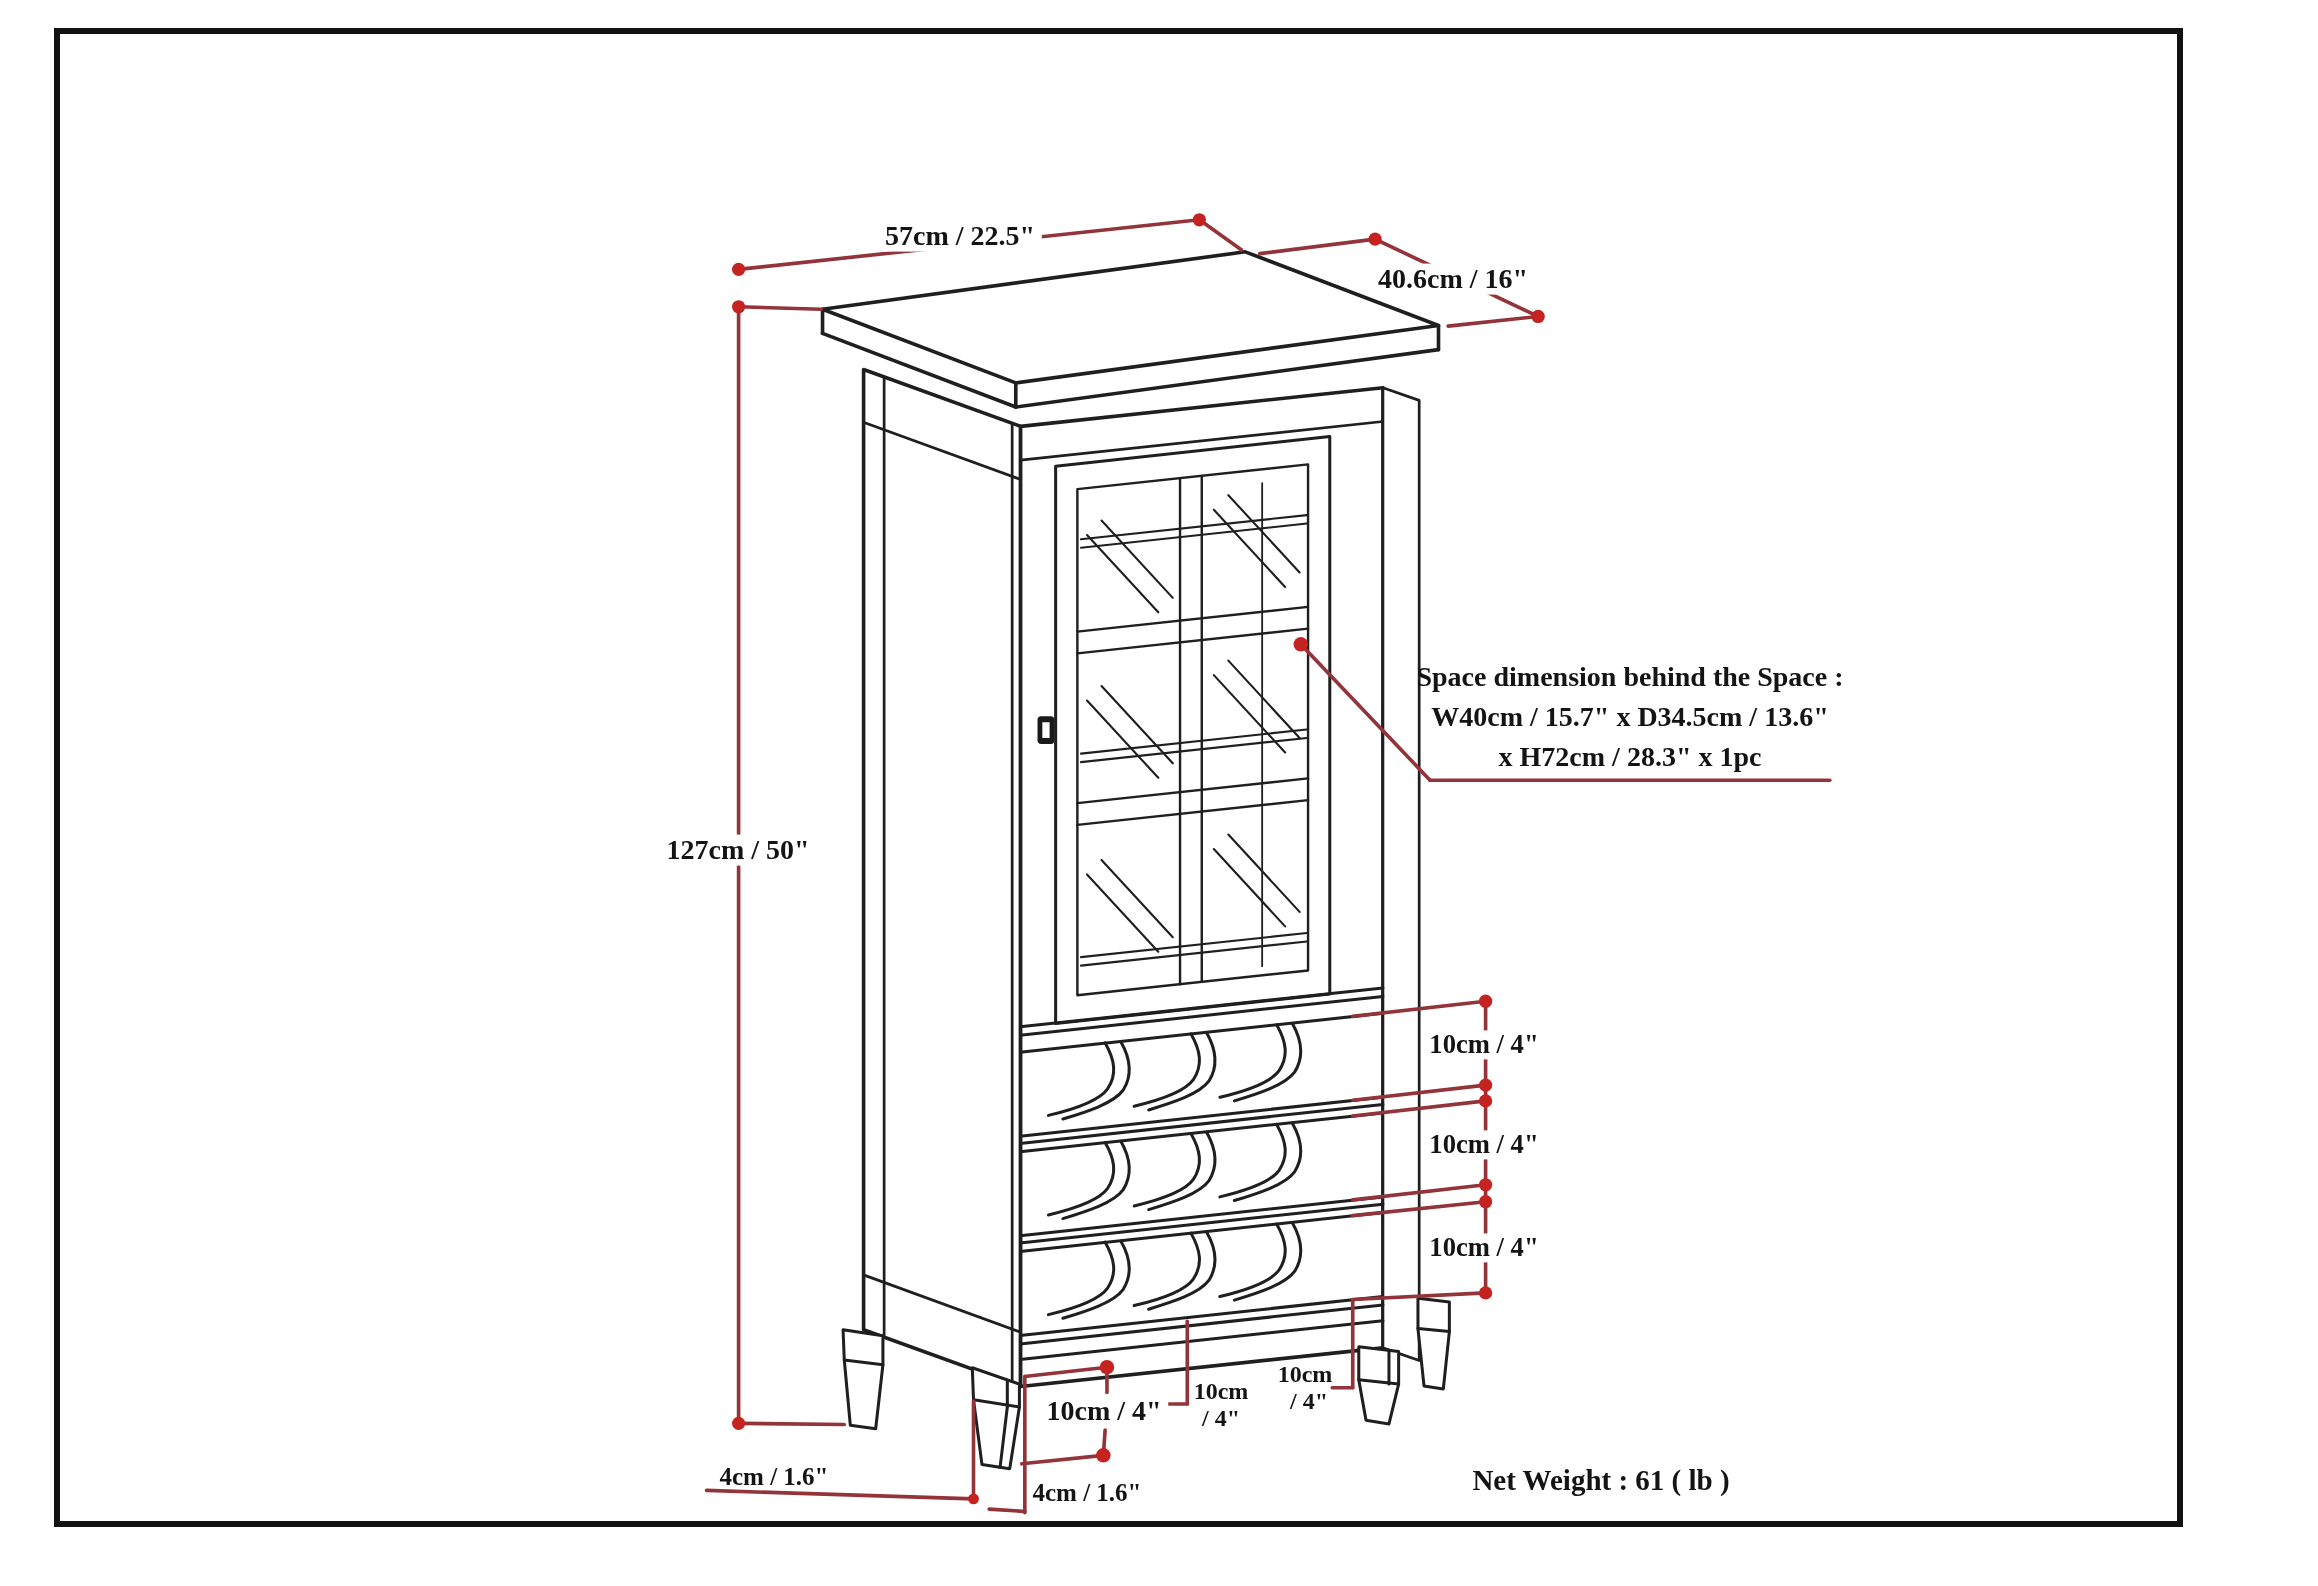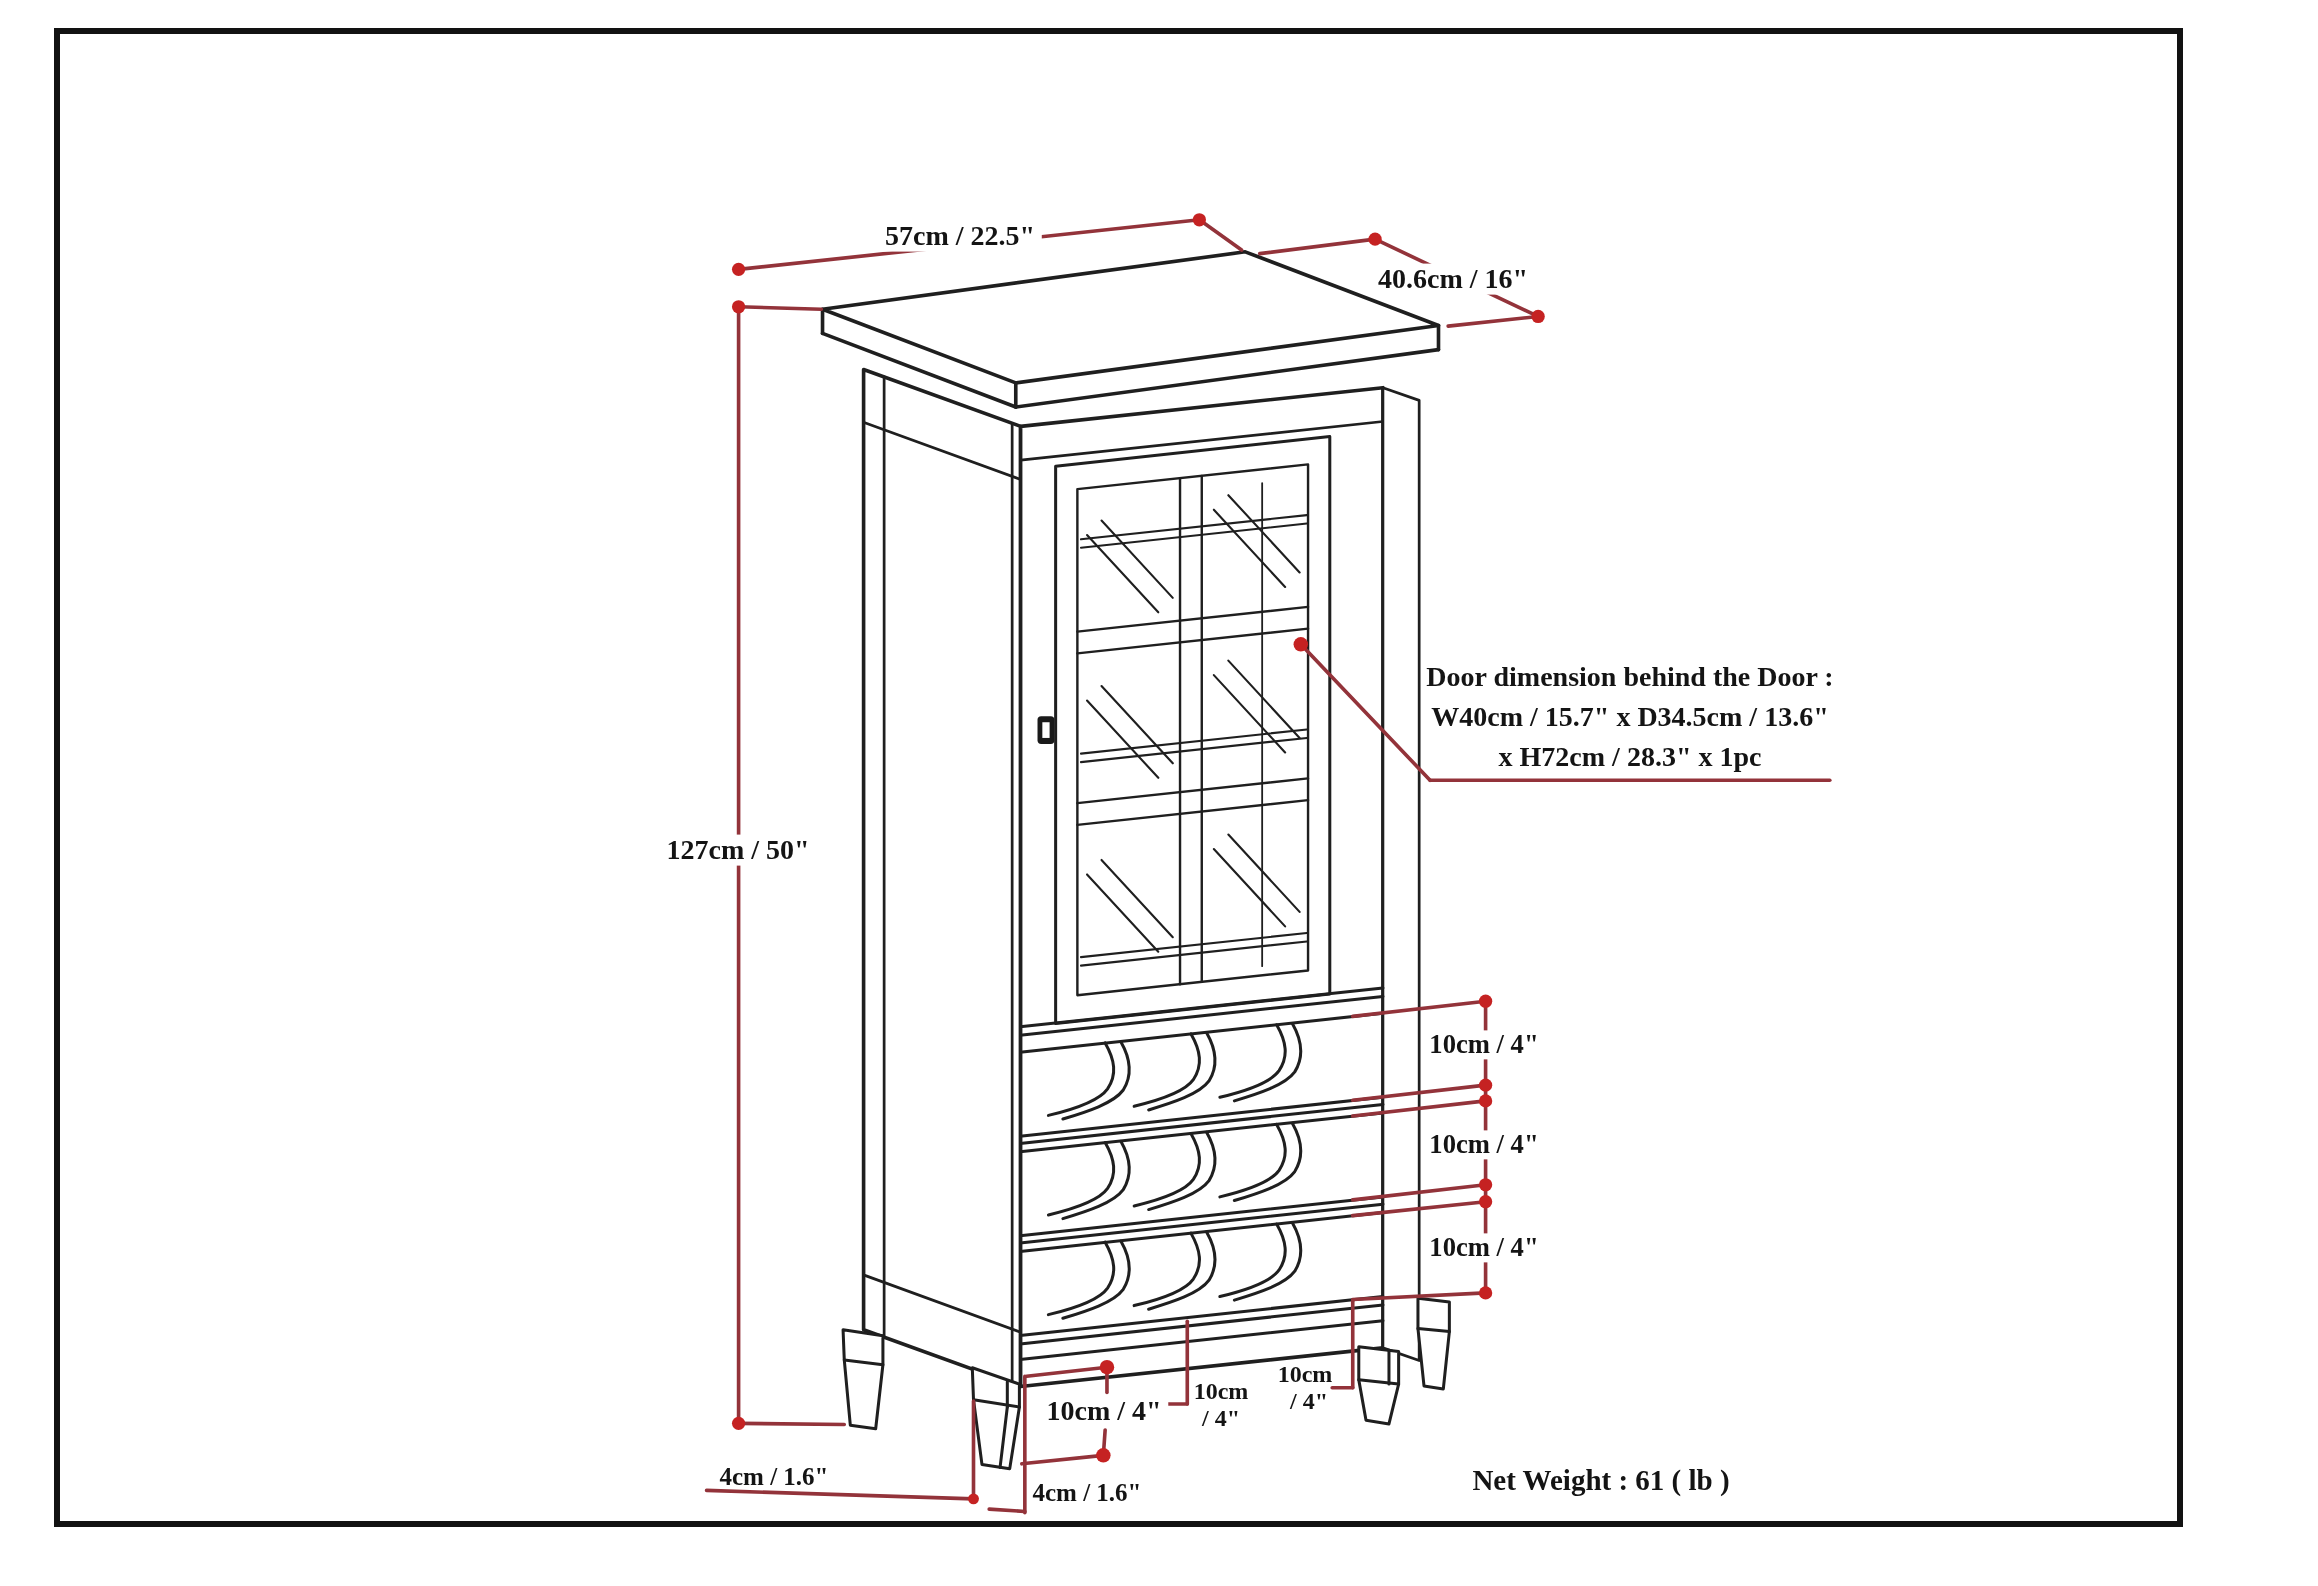--- a/index.html
+++ b/index.html
@@ -214,21 +214,21 @@
     </g>
   </svg>
 
   <div class="lbl fs46 bgw" style="left:960px;top:236px;">57cm / 22.5"</div>
 
   <div class="lbl fs46 bgw" style="left:1453px;top:279px;">40.6cm / 16"</div>
 
   <div class="lbl fs46 bgw" style="left:738px;top:850px;">127cm / 50"</div>
 
   <div class="note-block">
-    <div>Door dimension behind the Door :</div>
+    <div>Space dimension behind the Space :</div>
     <div>W40cm / 15.7" x D34.5cm / 13.6"</div>
     <div>x H72cm / 28.3" x 1pc</div>
   </div>
 
   <div class="lbl fs44 bgw" style="left:1484px;top:1045px;">10cm / 4"</div>
   <div class="lbl fs44 bgw" style="left:1484px;top:1145px;">10cm / 4"</div>
   <div class="lbl fs44 bgw" style="left:1484px;top:1248px;">10cm / 4"</div>
 
   <div class="lbl fs46 bgw" style="left:1104px;top:1411px;">10cm / 4"</div>
 

